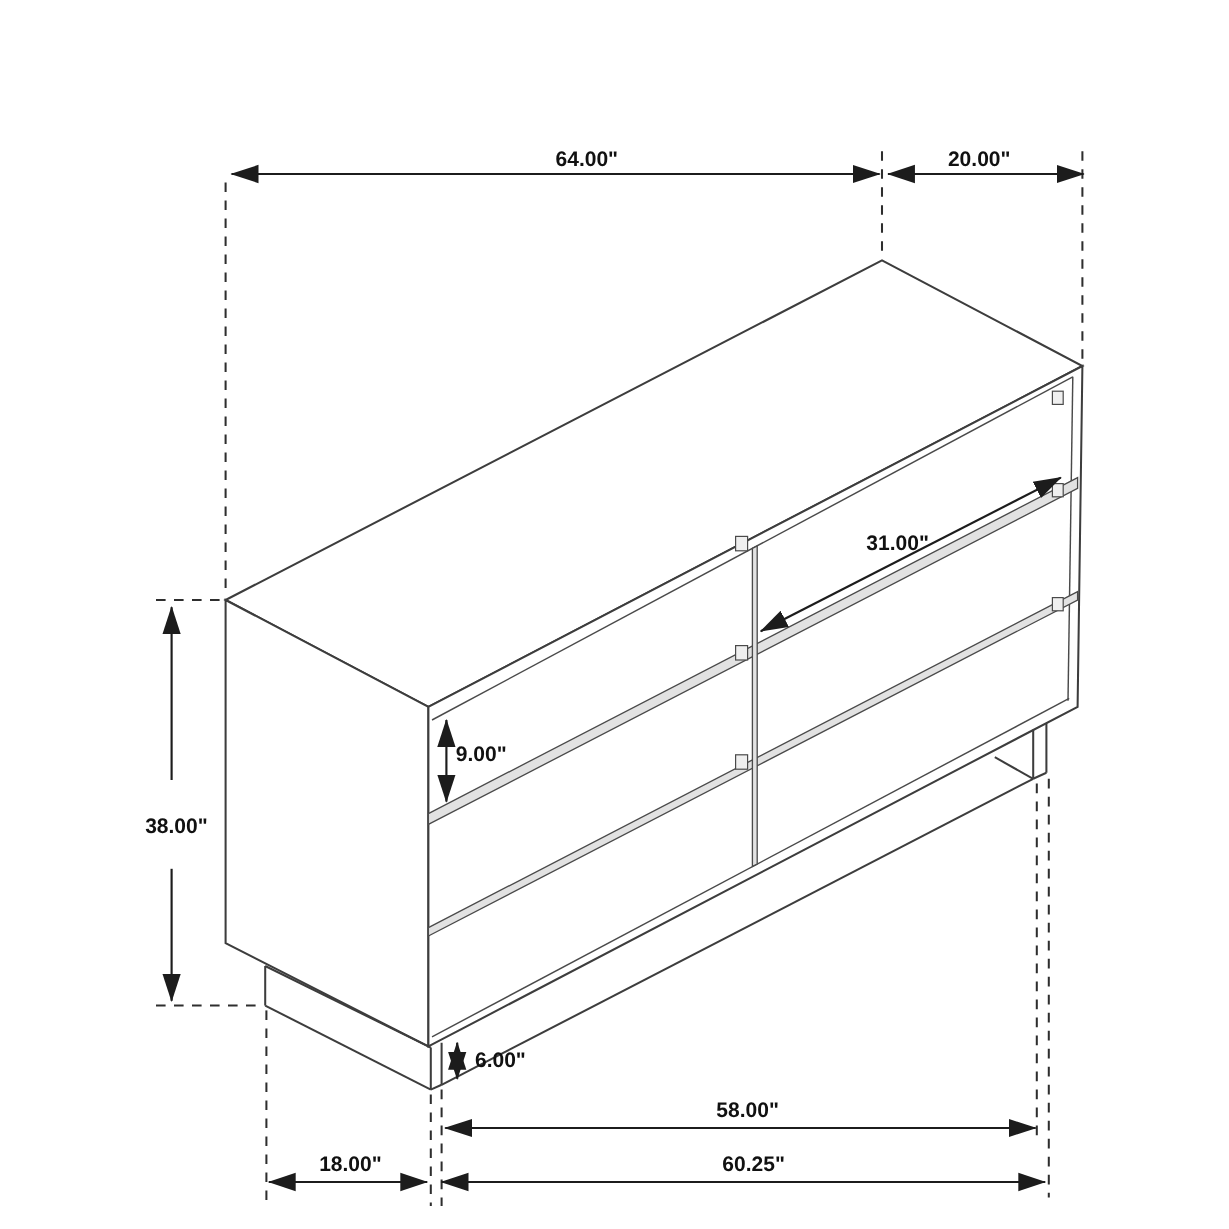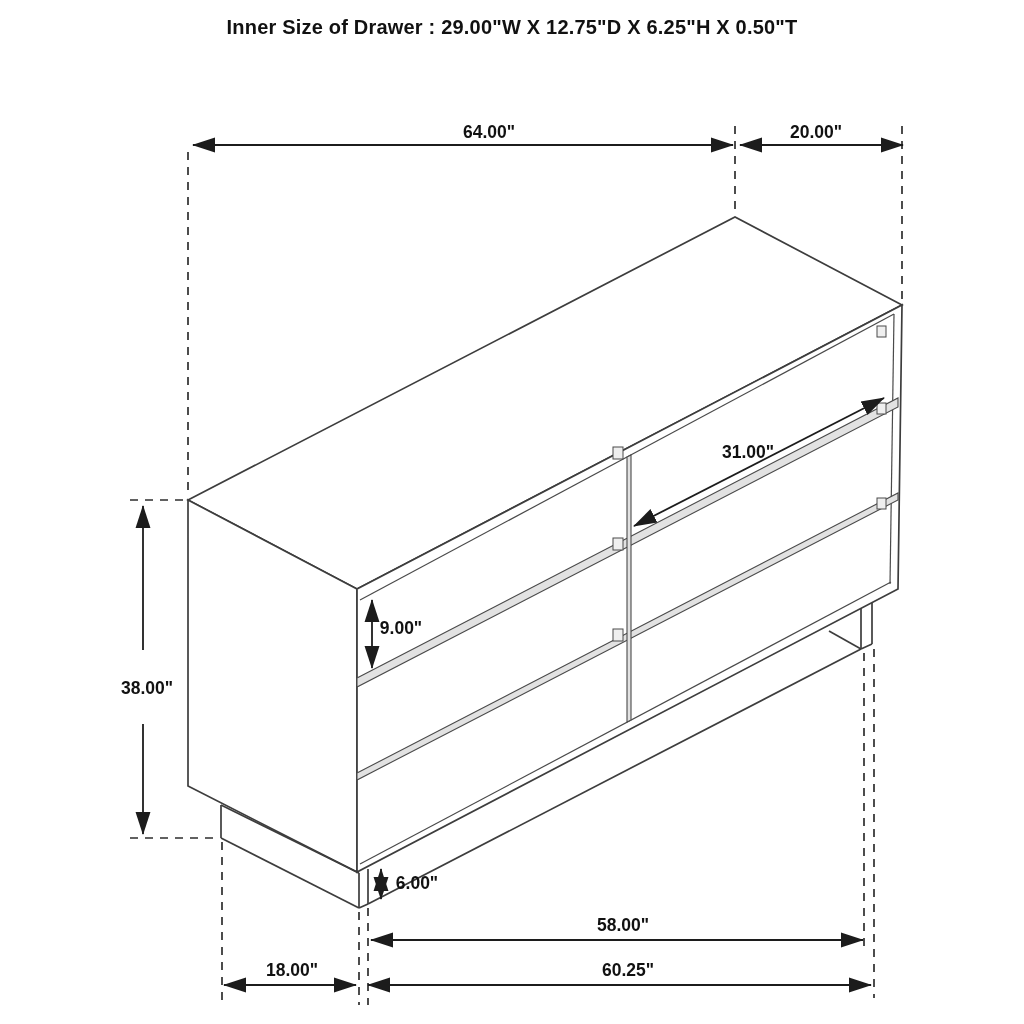--- a/index.html
+++ b/index.html
@@ -18,21 +18,20 @@
   .dim    {stroke:#1c1c1c;stroke-width:1.8;fill:none;}
   .dimlbl {font-family:"Liberation Sans", sans-serif;font-size:17.5px;font-weight:bold;
            fill:#111111;text-anchor:middle;}
   #arrowhead path{fill:#1c1c1c;}
 </style>
 </head>
 <body>
 
 <div class="canvas">
 
-  <div class="title">Inner Size of Drawer : 29.00"W X 12.75"D X 6.25"H X 0.50"T</div>
 
   <svg width="1024" height="1024" viewBox="0 0 1024 1024">
 
     <defs>
       <marker id="arrowhead" viewBox="0 0 12 9" refX="11.5" refY="4.5" markerWidth="13" markerHeight="10" orient="auto-start-reverse">
         <path d="M0,0.6 L12,4.5 L0,8.4 z"></path>
       </marker>
     </defs>
 
     <g>

